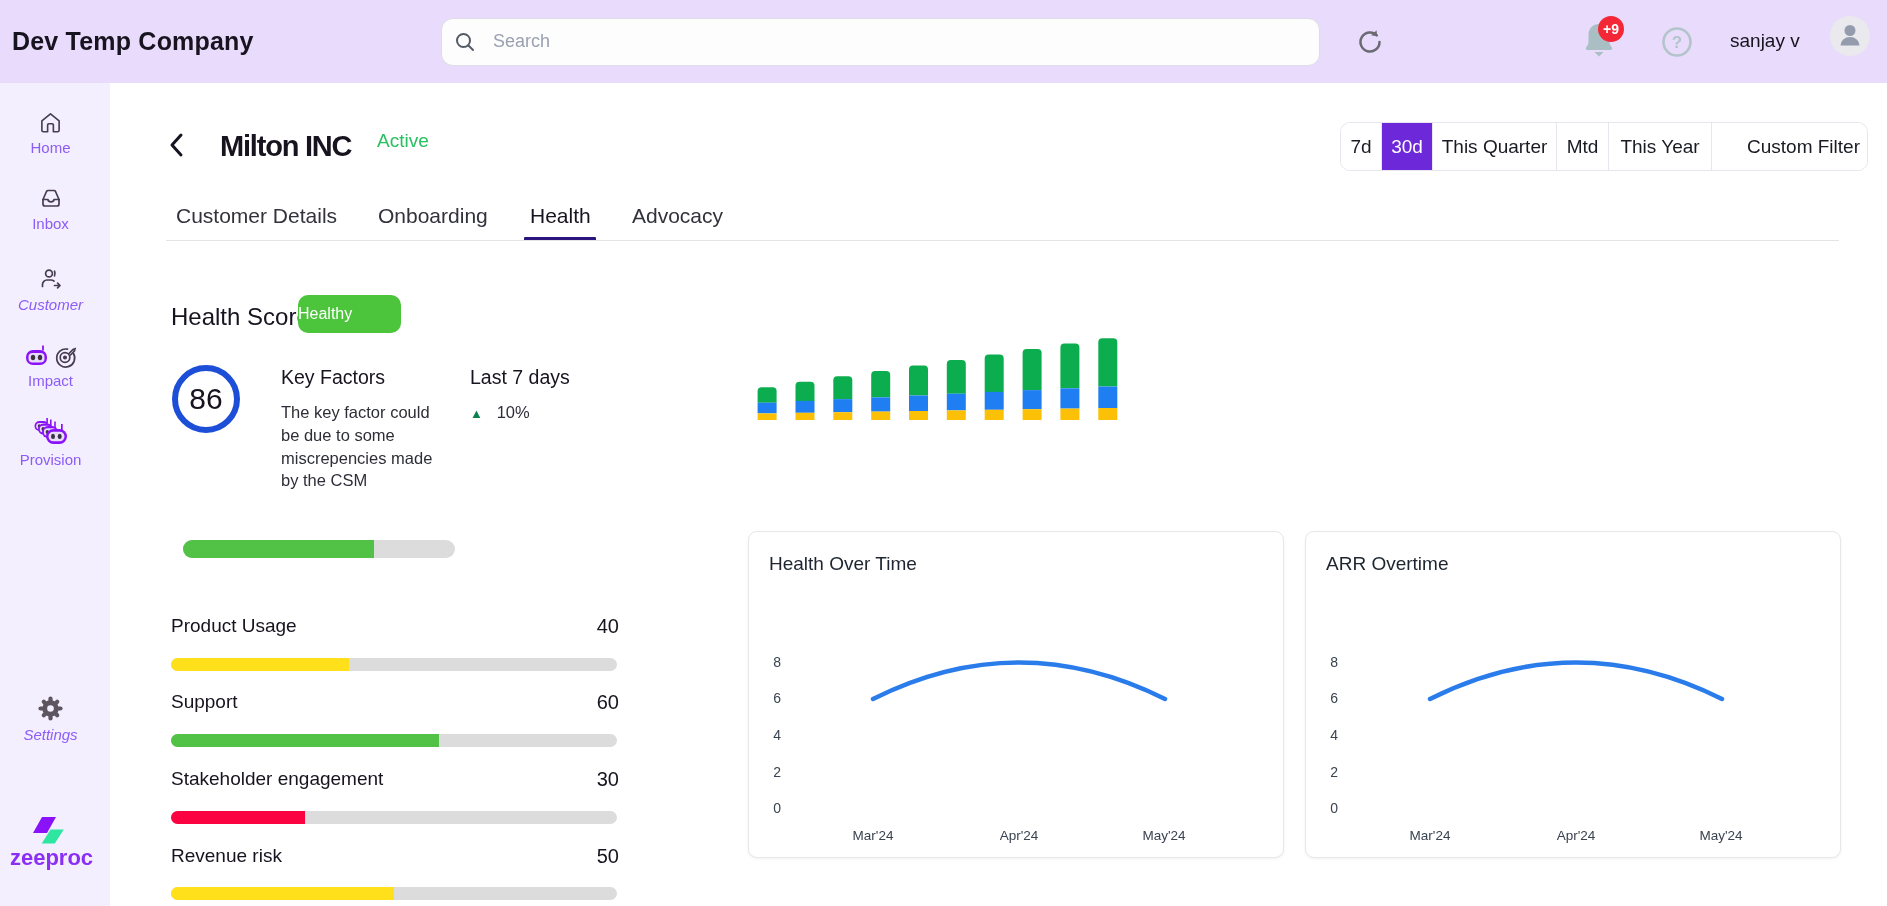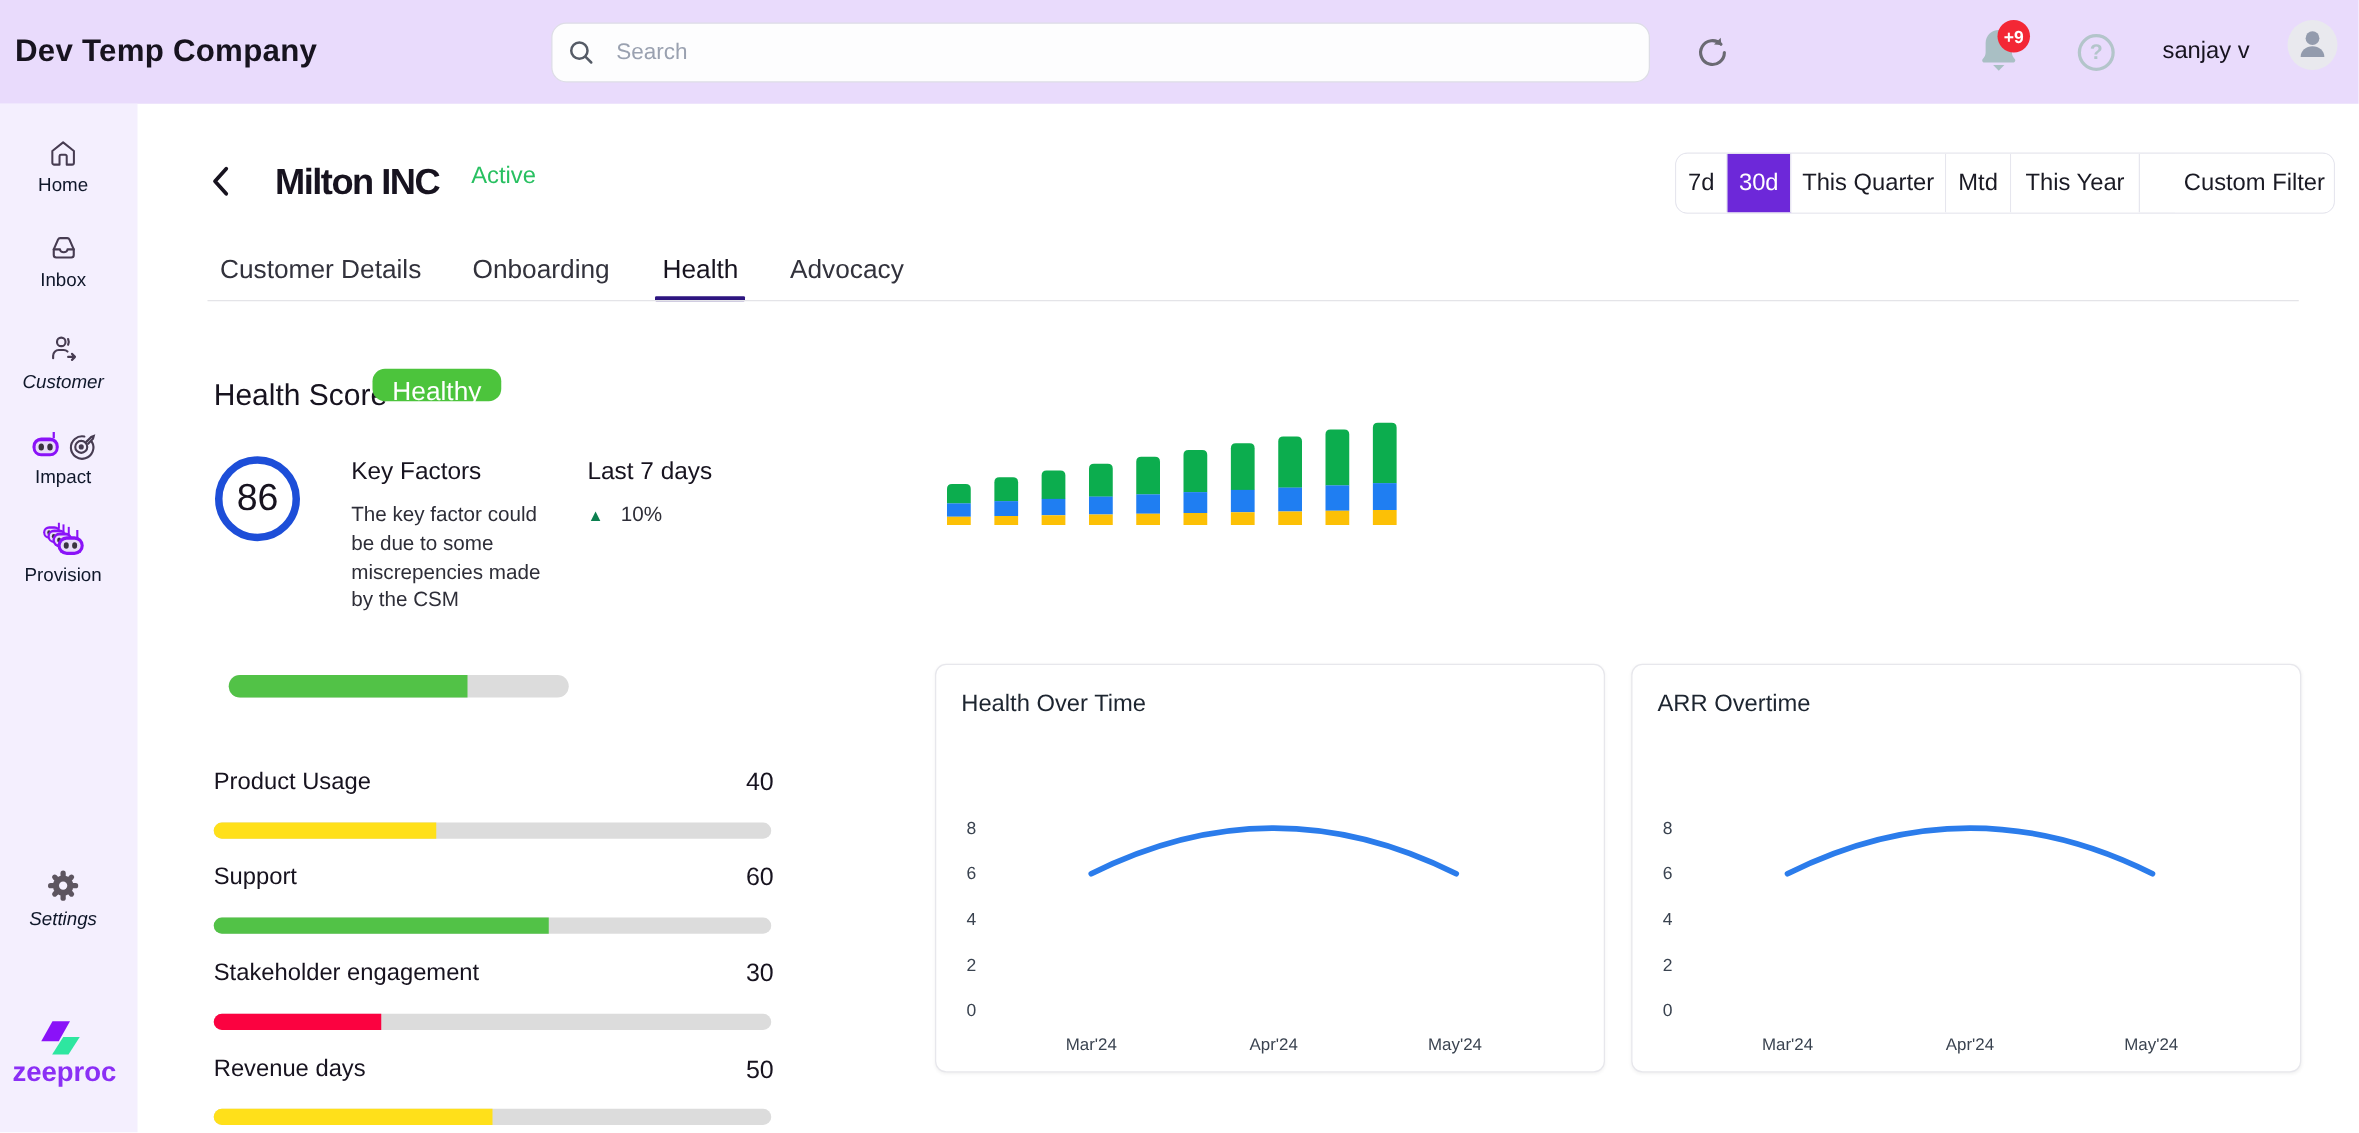--- a/index.html
+++ b/index.html
@@ -16,42 +16,42 @@
 #refresh { position:absolute; left:1355px; top:27px; }
 #bellwrap { position:absolute; left:1583px; top:22px; }
 #badge { position:absolute; left:1598px; top:16px; width:26px; height:26px; background:#f32735; border-radius:50%; color:#fff; font-size:14px; font-weight:bold; text-align:center; line-height:26px; }
 #helpwrap { position:absolute; left:1661px; top:26px; }
 #username { position:absolute; left:1730px; top:30px; font-size:19px; color:#17131f; }
 #avatar { position:absolute; left:1830px; top:16px; width:40px; height:40px; background:#e9e9ee; border-radius:50%; }
 
 
 #sidebar { position:absolute; left:0; top:83px; width:110px; height:823px; background:#f4effe; }
 .navitem { position:absolute; width:101px; text-align:center; }
-.navitem .lbl { font-size:15px; color:#0f172a; margin-top:1px; }
+.navitem .lbl { font-size:15px; color:#8b5cf6; margin-top:1px; }
 #zeeproc-text { position:absolute; left:0; top:845px; width:103px; text-align:center; font-size:22px; font-weight:bold; color:#8b2ff5; }
 
 
 #back { position:absolute; left:166px; top:132px; }
 #title { position:absolute; left:220px; top:130px; font-size:29px; font-weight:bold; letter-spacing:-1.2px; color:#17131f; }
 #active { position:absolute; left:377px; top:130px; font-size:19px; color:#28c061; }
 
 
 #filters { position:absolute; left:1340px; top:122px; height:49px; display:flex; background:#fff; border:1px solid #e6e6ee; border-radius:10px; overflow:hidden; }
 #filters .f { font-size:19px; color:#1a1a24; line-height:47px; border-right:1px solid #e6e6ee; background:#fff; white-space:nowrap; text-align:center; }
 #filters .f:last-child { border-right:none;margin-left:28px; }
 #filters .sel { background:#6d28d9; color:#fff; }
 
 
 .tab { position:absolute; top:204px; font-size:21px; color:#32323c; }
 #tab-underline { position:absolute; left:524px; top:237px; width:72px; height:4px; background:#2d1580; border-radius:1px; }
 #tabs-line { position:absolute; left:166px; top:240px; width:1673px; height:1px; background:#e4e4e8; }
 
 
 #hs-label { position:absolute; left:171px; top:303px; font-size:24px; color:#17131f; }
-#hs-pill { position:absolute; left:298px; top:295px; width:103px; height:26px; background:#4cc43c; border-radius:10px; color:#fff; font-size:21px; text-align:center; line-height:38px; }
+#hs-pill { position:absolute; left:298px; top:295px; width:103px; height:38px; background:#4cc43c; border-radius:10px; color:#fff; font-size:16px; text-align:left; line-height:38px; }
 #score-circle { position:absolute; left:172px; top:365px; width:68px; height:68px; border:6px solid #1d4ed8; border-radius:50%; text-align:center; line-height:56px; font-size:30px; color:#17131f; }
 #kf-h { position:absolute; left:281px; top:366px; font-size:19.5px; color:#17131f; }
 #kf-p { position:absolute; left:281px; top:401px; width:160px; font-size:16.5px; line-height:22.8px; color:#2e2e38; }
 #l7-h { position:absolute; left:470px; top:366px; font-size:19.5px; color:#17131f; }
 #l7-row { position:absolute; left:470px; top:403px; font-size:16.5px; color:#2e2e38; }
 
 
 #bigbar { position:absolute; left:183px; top:540px; width:272px; height:18px; background:#dcdcdc; border-radius:9px; }
 #bigbar .fill { position:absolute; left:0; top:0; width:191px; height:18px; background:#52c247; border-radius:9px 0 0 9px; }
 
@@ -276,21 +276,21 @@
 <div class="mbar" style="top:734px;">
     <div class="fill" style="width:268px; background:#52c247;"></div>
   </div>
 
 <div class="mlabel" style="top:768px;">Stakeholder engagement</div>
 <div class="mvalue" style="top:768px;">30</div>
 <div class="mbar" style="top:811px;">
     <div class="fill" style="width:134px; background:#fb0240;"></div>
   </div>
 
-<div class="mlabel" style="top:845px;">Revenue days</div>
+<div class="mlabel" style="top:845px;">Revenue risk</div>
 <div class="mvalue" style="top:845px;">50</div>
 <div class="mbar" style="top:887px;">
     <div class="fill" style="width:223px; background:#ffe01a;"></div>
   </div>
 
 <div class="card" style="left:748px;">
   <h3>Health Over Time</h3>
   <svg width="534" height="325" viewBox="0 0 534 325">
     <g font-family="Liberation Sans" font-size="14" fill="#3a4350" text-anchor="end">
       <text x="32" y="135">8</text>

